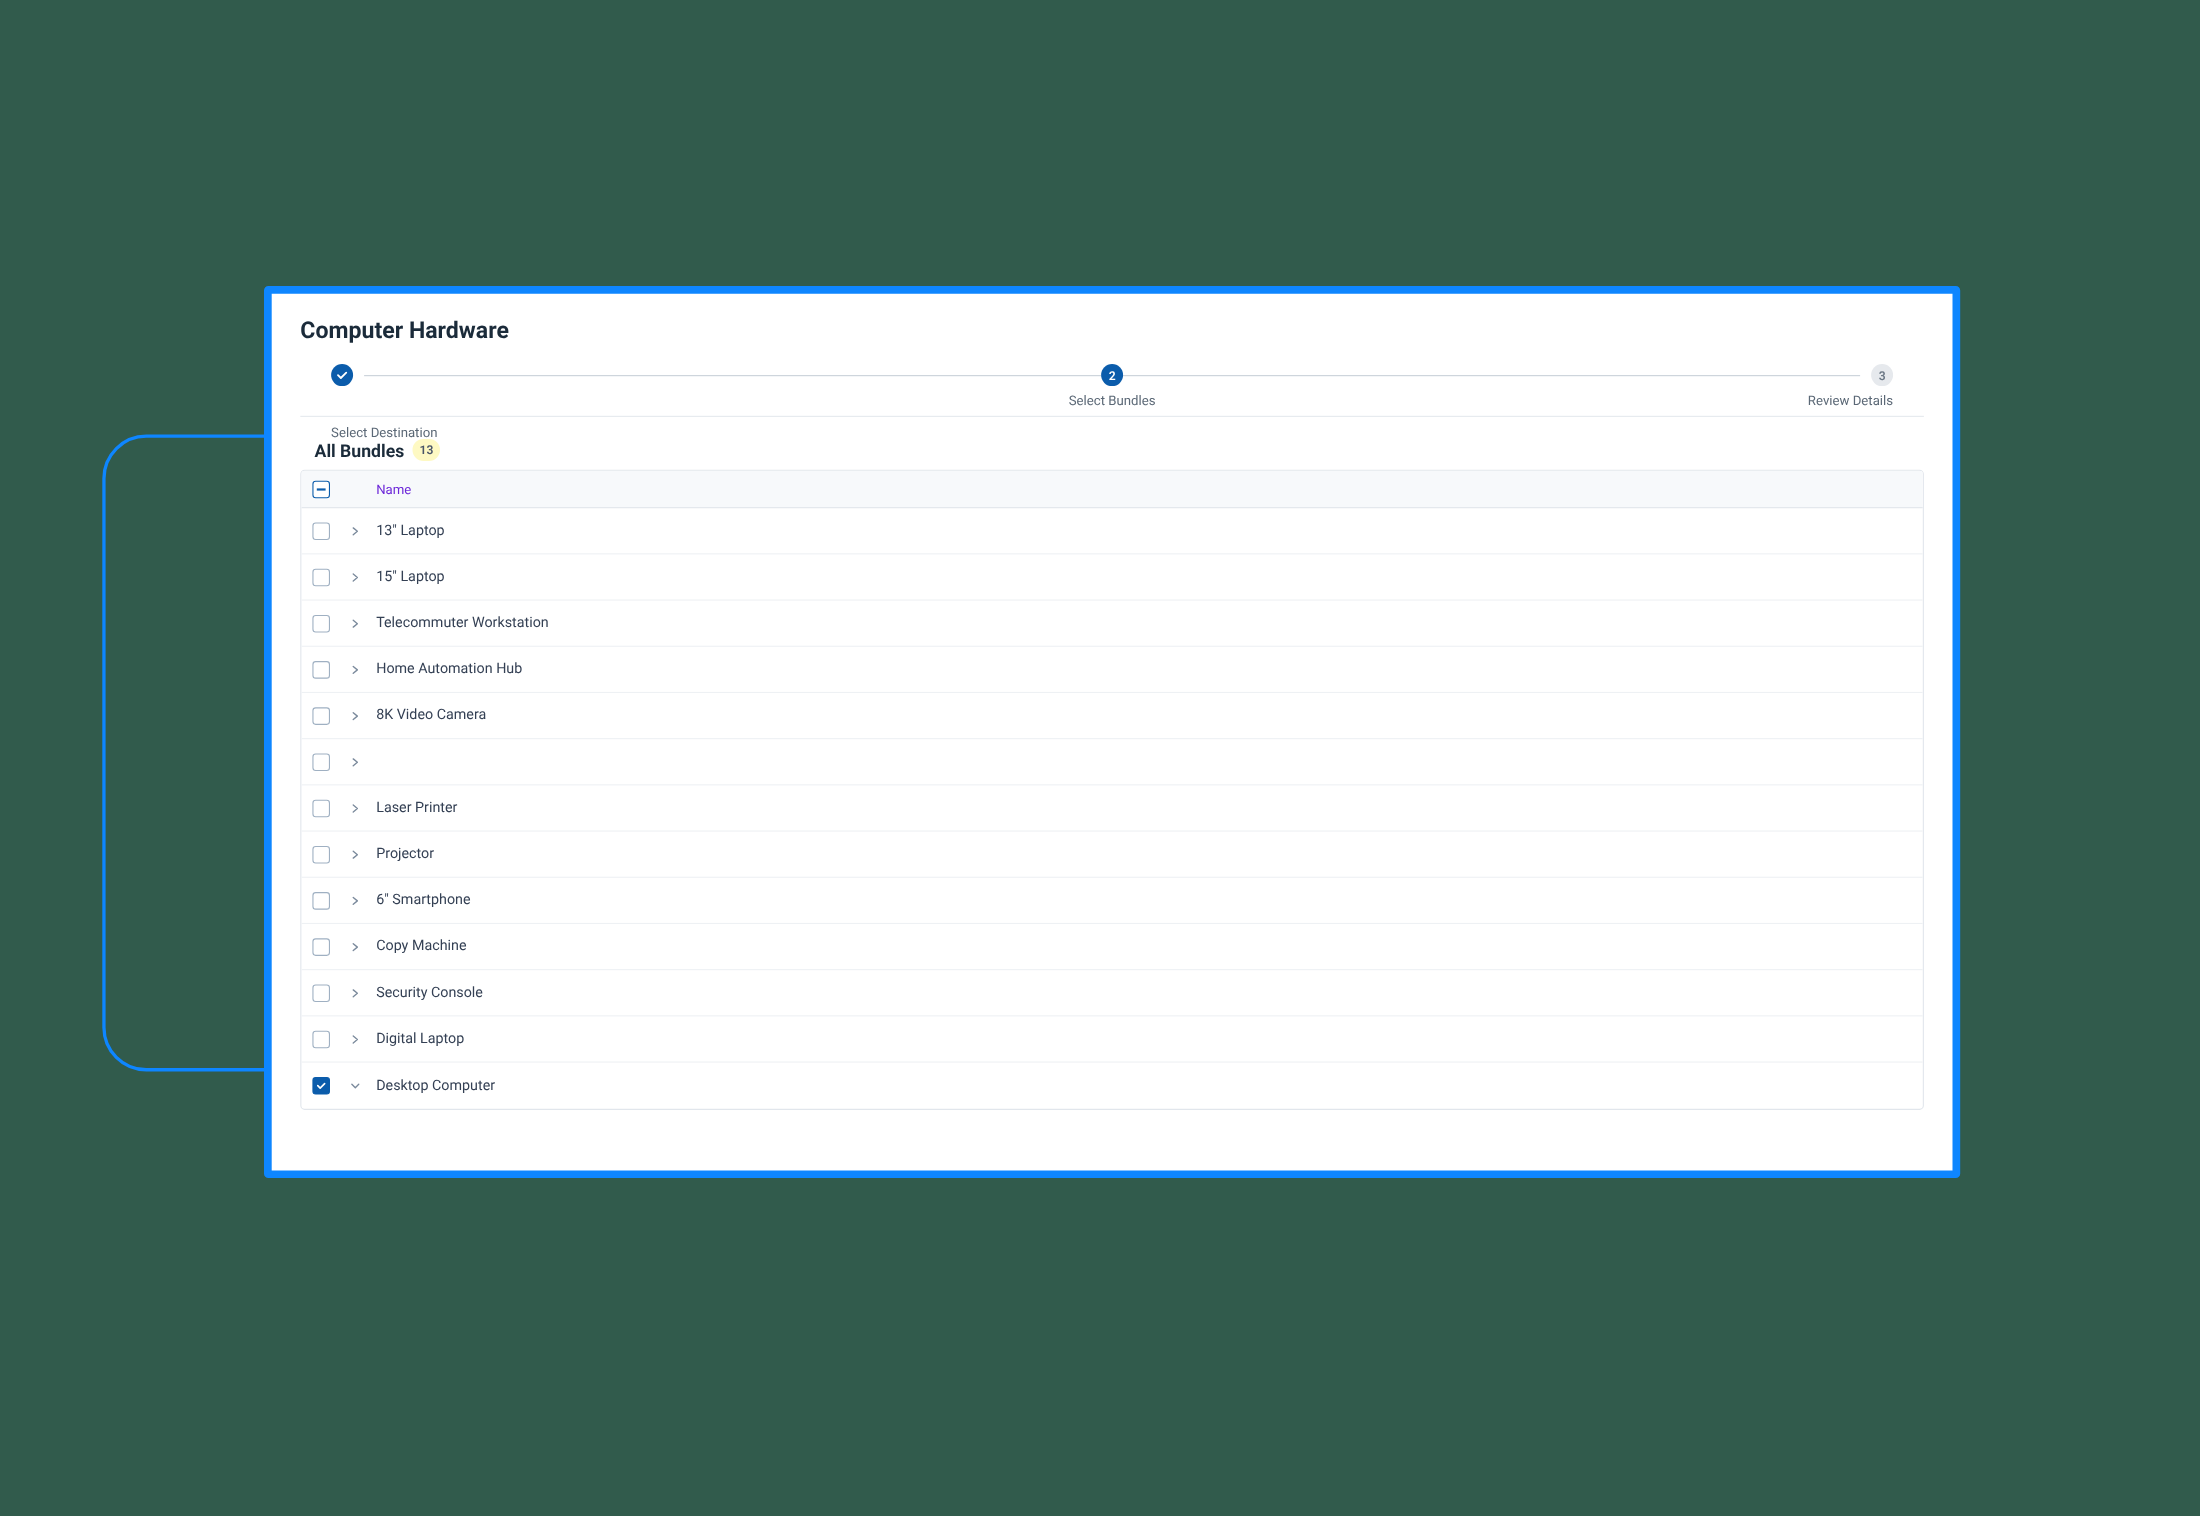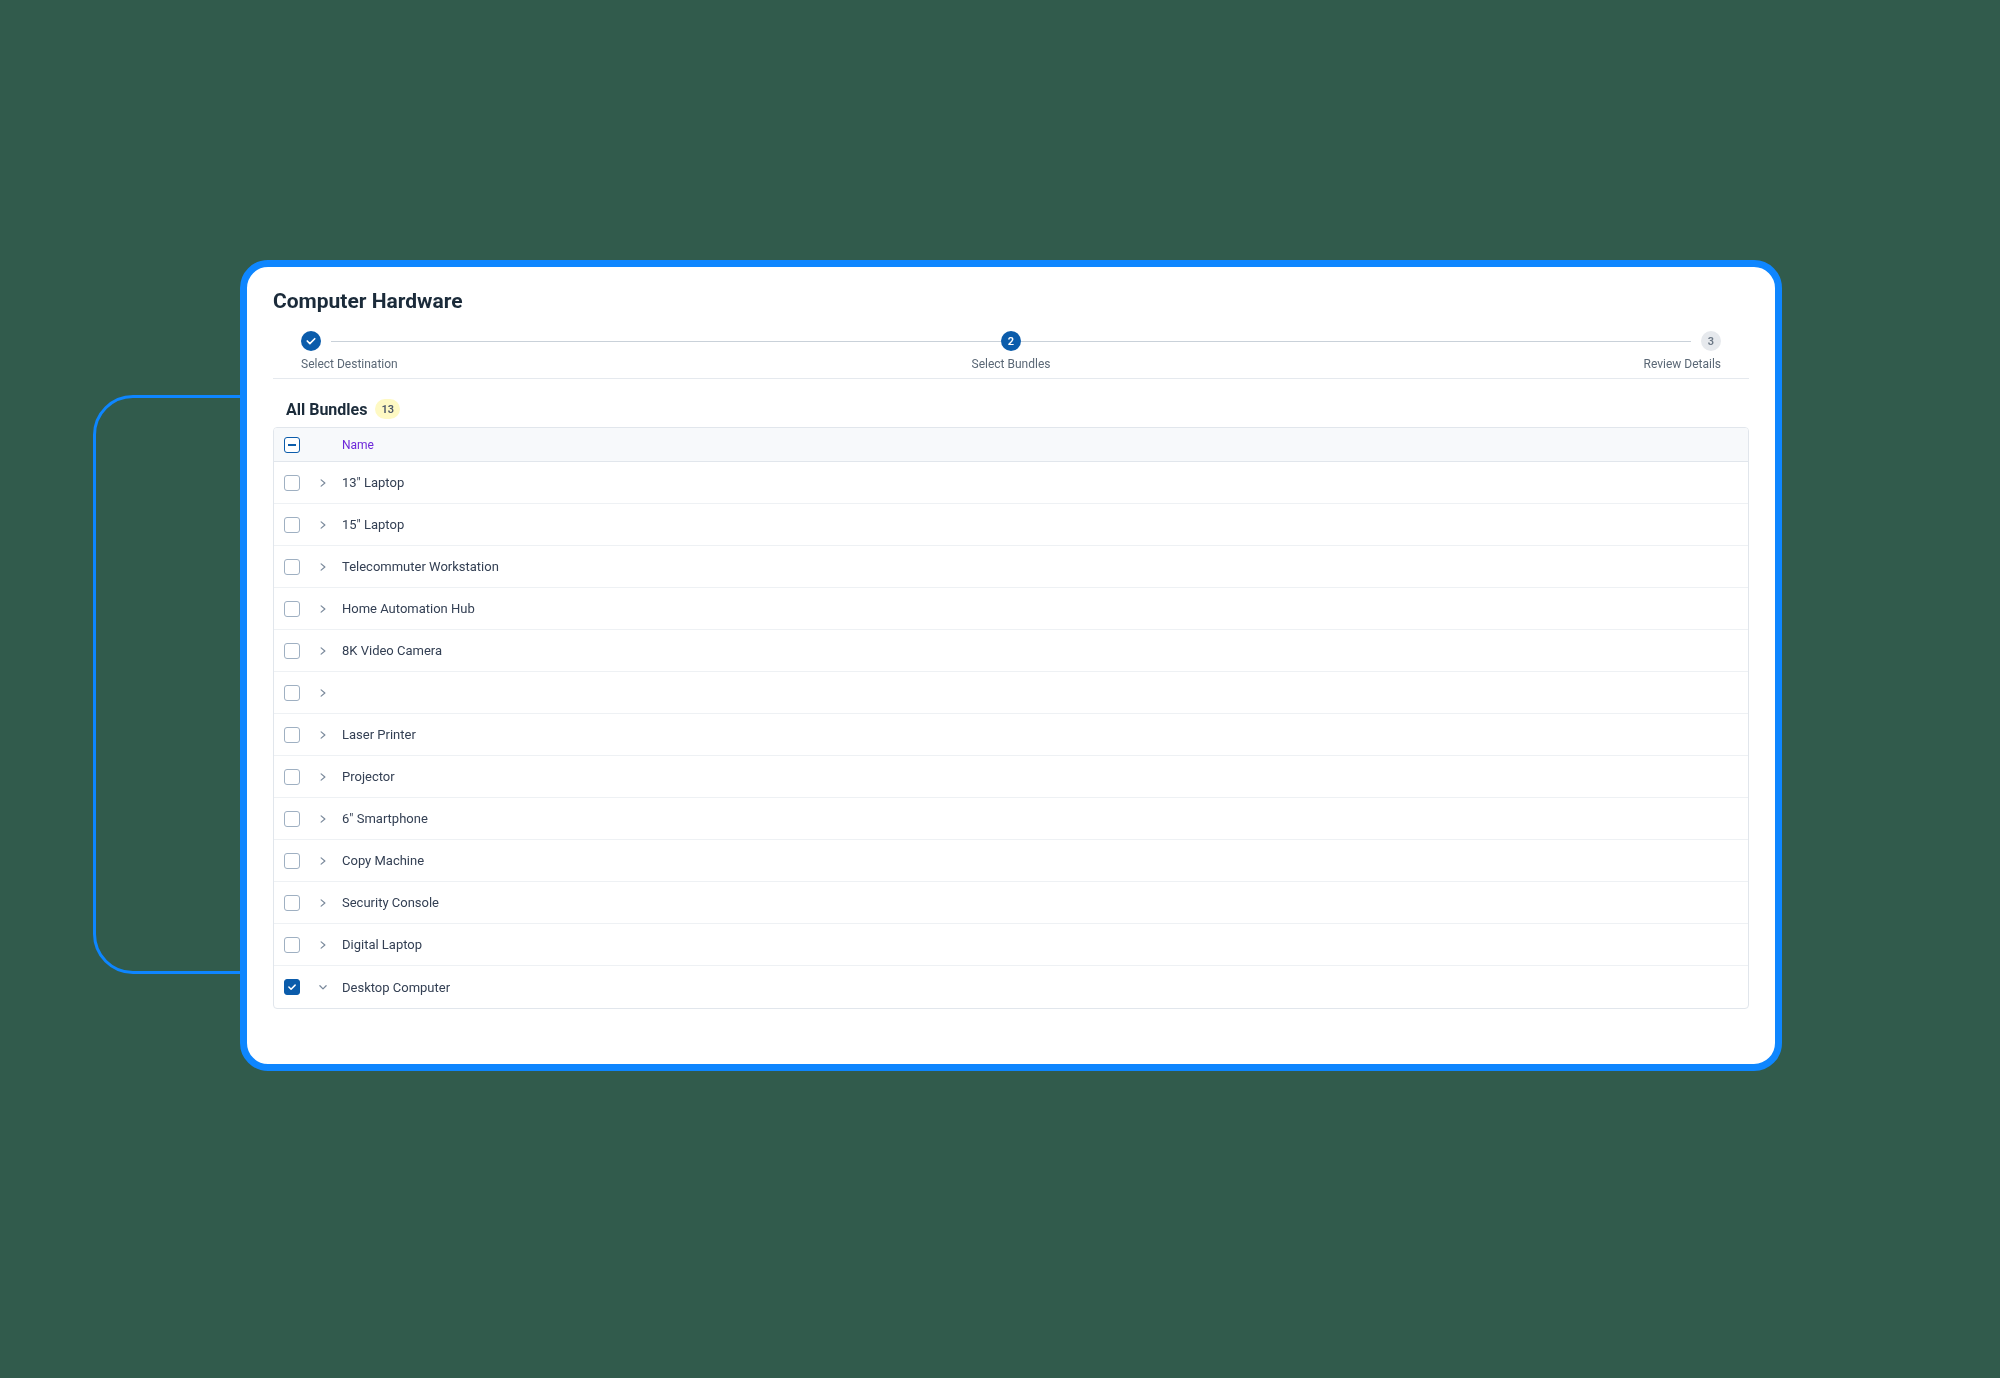--- a/index.html
+++ b/index.html
@@ -26,21 +26,21 @@
   }
 
   .card {
     position: absolute;
     left: 240px;
     top: 260px;
     width: 1542px;
     height: 811px;
     background: #ffffff;
     border: 7px solid #0E86FF;
-    border-radius: 28px;
+    border-radius: 4px;
     overflow: hidden;
   }
 
   .card-inner {
     padding: 22px 26px 0 26px;
   }
 
   .title {
     font-size: 21px;
     font-weight: 700;
@@ -62,21 +62,21 @@
     border-top: 1px solid #C9D1D9;
   }
   .step-line.l1 { left: 58px; right: 50%; margin-right: 10px; }
   .step-line.l2 { left: 50%; right: 58px; margin-left: 10px; }
   .step {
     position: absolute;
     top: 0;
     width: 140px;
     text-align: center;
   }
-  .step.left  { left: 0;   transform: translateX(0); }
+  .step.left  { left: 0;   transform: translateX(0); gap: 29px; }
   .step.mid   { left: 50%; transform: translateX(-50%); }
   .step.right { right: 0;  transform: translateX(0); text-align: right; }
   .step .dot {
     display: inline-flex;
     align-items: center;
     justify-content: center;
     width: 20px; height: 20px;
     border-radius: 50%;
     font-size: 11px;
     font-weight: 600;

